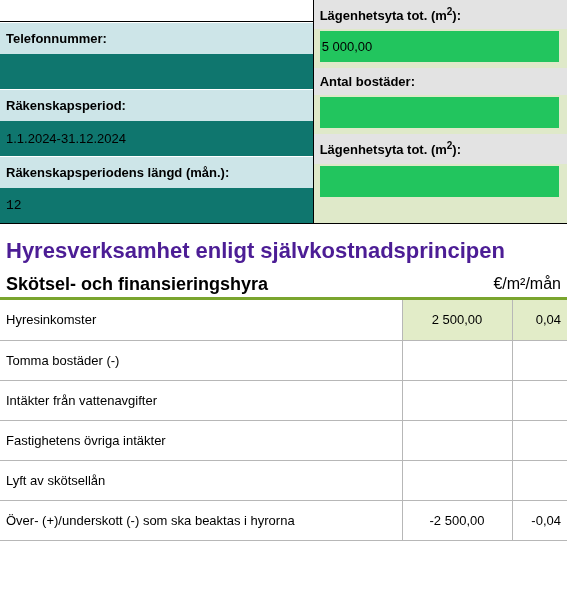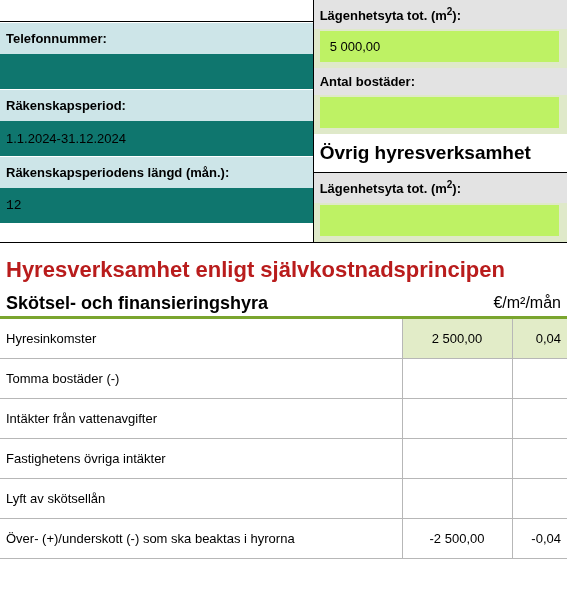--- a/index.html
+++ b/index.html
@@ -33,35 +33,35 @@
   .label-grey {
     background: #e3e3e3;
     font-weight: bold;
     padding: 6px 6px;
   }
   .value-white {
     background: #0f766e;
     padding: 10px 6px;
   }
   .right-input {
-    background: #bef264;
+    background: #22c55e;
     margin: 2px 8px 6px 6px;
-    padding: 8px 10px;
+    padding: 8px 2px;
     min-height: 30px;
   }
   .right-section-title {
     background: #fff;
     font-weight: bold;
     font-size: 19px;
     padding: 8px 6px;
     border-bottom: 1px solid #000;
   }
   sup { font-size: 10px; }
   .main-title {
-    color: #b91c1c;
+    color: #4c1d95;
     font-weight: bold;
     font-size: 22px;
     padding: 14px 6px 4px 6px;
     white-space: nowrap;
   }
   .sub-title {
     font-weight: bold;
     font-size: 18px;
     padding: 6px 6px 2px 6px;
     border-bottom: 3px solid #7aa52e;
@@ -121,21 +121,20 @@
     <div class="label-blue">Räkenskapsperiodens längd (mån.):</div>
     <div class="value-white" style="border-bottom:none;font-family:Liberation Mono, monospace;">12</div>
   </div>
   <div class="right-col">
     <div class="label-grey">
       <span>Lägenhetsyta tot. (m</span><sup>2</sup><span>):</span>
     </div>
     <div class="right-input">5 000,00</div>
     <div class="label-grey">Antal bostäder:</div>
     <div class="right-input">&nbsp;</div>
-    <div class="right-section-title">Övrig hyresverksamhet</div>
     <div class="label-grey">
       <span>Lägenhetsyta tot. (m</span><sup>2</sup><span>):</span>
     </div>
     <div class="right-input">&nbsp;</div>
   </div>
 </div>
 
 <div class="main-title">Hyresverksamhet enligt självkostnadsprincipen</div>
 
 <div class="sub-title">

